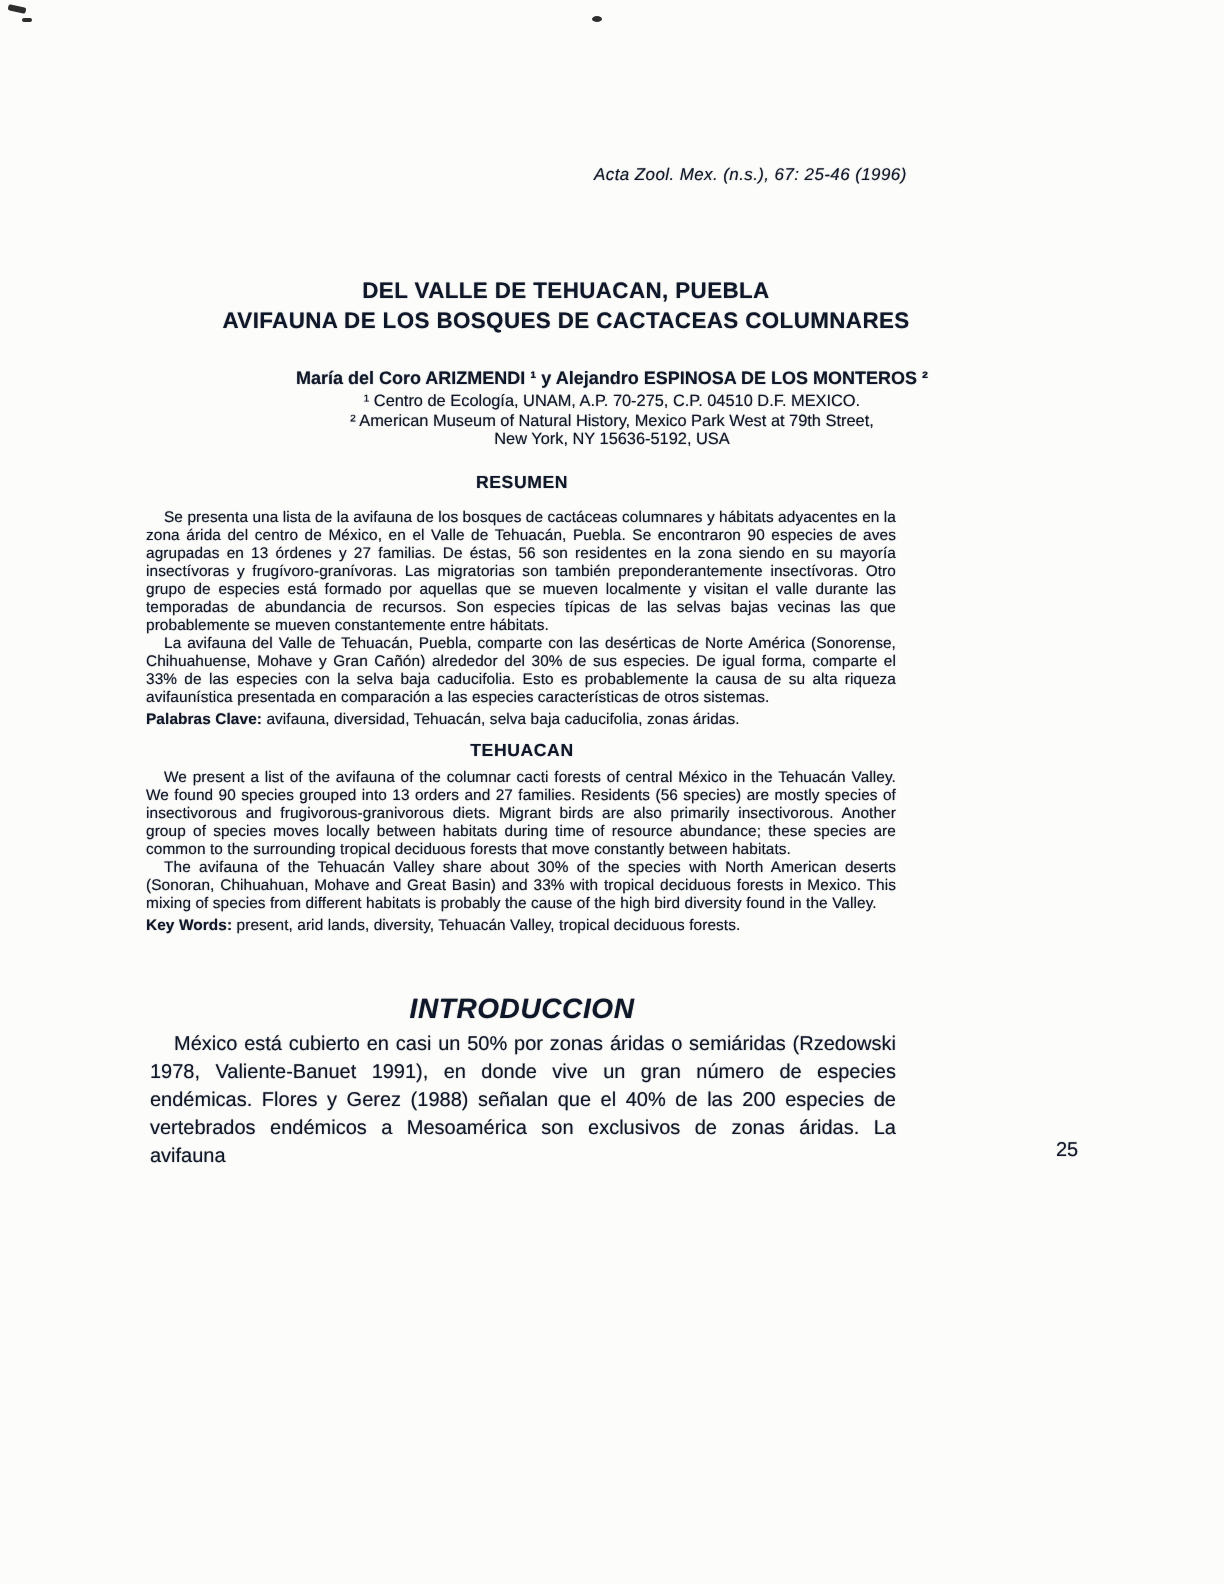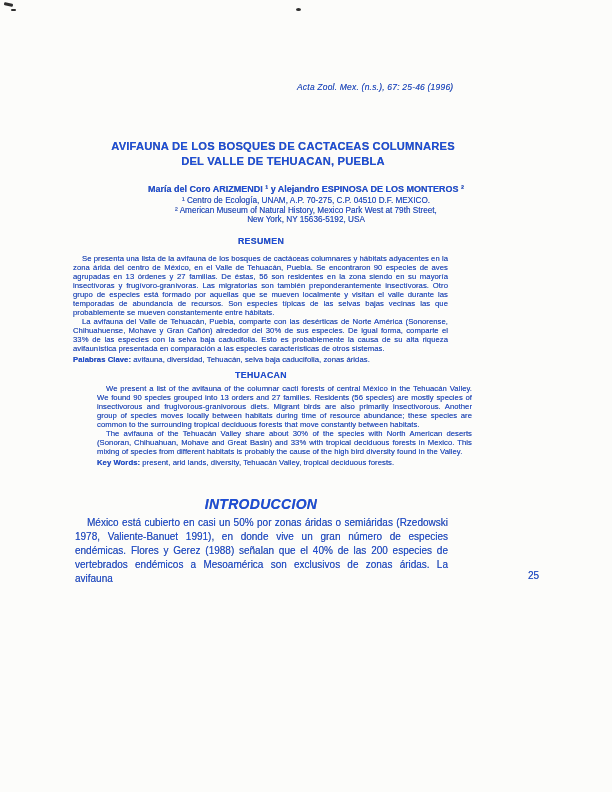--- a/index.html
+++ b/index.html
@@ -1,21 +1,21 @@
 <!DOCTYPE html>
 <html><head>
 <meta charset="utf-8">
 <style>
   html,body { margin:0; padding:0; }
   .page {
     position:relative;
     width:612px; height:792px;
     background:#fcfcfa;
     font-family:"Liberation Sans", sans-serif;
-    color:#1d4ed8;
+    color:#0f172a;
     overflow:hidden;
   }
   .page .ink { text-shadow: 0 0 0.6px rgba(30,30,30,0.55); }
 
   .journal-header {
     position:absolute; top:82px; left:297px;
     font-size:8.5px; font-style:italic; letter-spacing:0.2px;
     white-space:nowrap;
   }
   .title-block {
@@ -38,21 +38,21 @@
     letter-spacing:0.3px;
   }
   .resumen-head { top:236px; }
   .abstract-head { top:370px; }
   .small-body {
     position:absolute; left:73px; width:375px;
     font-size:7.7px; line-height:9px; text-align:justify;
     letter-spacing:0.05px;
   }
   .resumen-body { top:254px; }
-  .abstract-body { top:384px;margin-left:24px; }
+  .abstract-body { top:384px; }
   .small-body p { margin:0; text-indent:9px; }
   .small-body p.kw { text-indent:0; margin-top:2px; }
   .kw-label { font-weight:bold; }
 
   .intro-head {
     position:absolute; top:496px; left:72px; width:378px;
     text-align:center; font-weight:bold; font-size:14px;
     letter-spacing:0.3px;
     font-style:italic;
   }
@@ -77,22 +77,22 @@
 
 <div class="page">
 
   <div class="speck speck-1"></div>
   <div class="speck speck-2"></div>
   <div class="speck speck-3"></div>
 
   <div class="journal-header ink">Acta Zool. Mex. (n.s.), 67: 25-46 (1996)</div>
 
   <div class="title-block ink">
+    <div>DEL VALLE DE TEHUACAN, PUEBLA</div>
     <div>AVIFAUNA DE LOS BOSQUES DE CACTACEAS COLUMNARES</div>
-    <div>DEL VALLE DE TEHUACAN, PUEBLA</div>
   </div>
 
   <div class="authors-line ink">María del Coro ARIZMENDI ¹ y Alejandro ESPINOSA DE LOS MONTEROS ²</div>
 
   <div class="affiliations ink">
     <div>¹ Centro de Ecología, UNAM, A.P. 70-275, C.P. 04510 D.F. MEXICO.</div>
     <div>² American Museum of Natural History, Mexico Park West at 79th Street,</div>
     <div>New York, NY 15636-5192, USA</div>
   </div>
 

